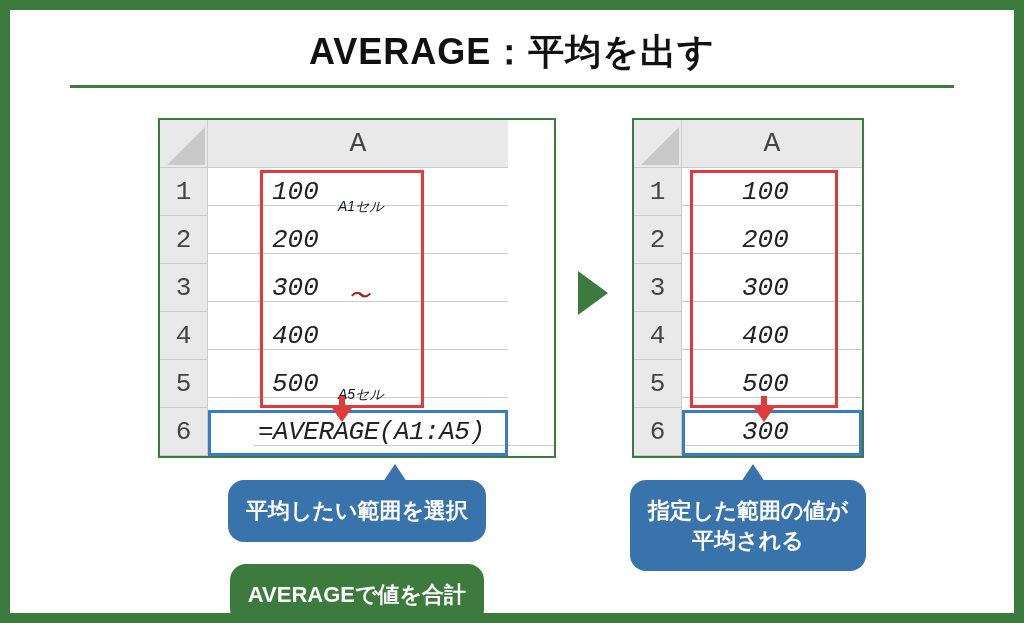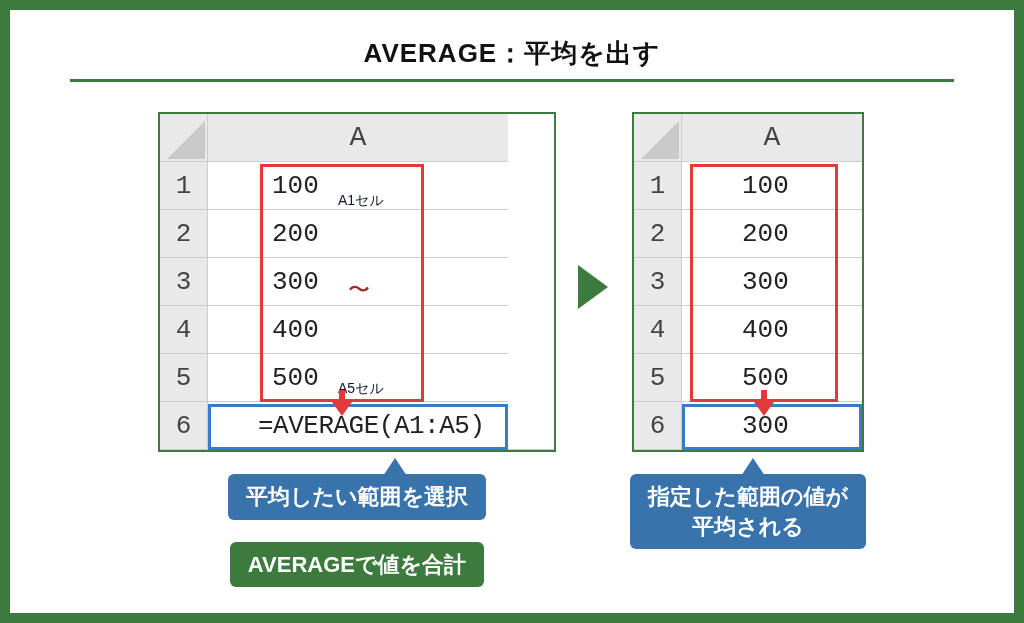--- a/index.html
+++ b/index.html
@@ -12,27 +12,26 @@
     }
     .container {
       width: 100%;
       height: 100%;
       background: #fff;
       display: flex;
       flex-direction: column;
     }
     .title-wrap { text-align: center; padding-top: 18px; }
     .title {
-      font-size: 26px;
+      font-size: 36px;
       font-weight: 700;
       color: #111;
       letter-spacing: 1px;
       display: inline-block;
       padding-bottom: 6px;
-      margin-top: 8px;
     }
     .title-underline {
       width: 88%;
       height: 3px;
       background: #3d7a3d;
       margin: 2px auto 0 auto;
     }
     .content {
       flex: 1;
       display: flex;
@@ -92,25 +91,26 @@
     .row-head {
       width: 48px; height: 48px; line-height: 48px;
       border-right: 1px solid #ccc;
       border-bottom: 1px solid #ccc;
       background: #e9e9e9;
       text-align: center;
       font-size: 26px;
       color: #444;
     }
     .cell {
-      height: 48px; line-height: 48px;
+      height: 38px; line-height: 48px;
       border-bottom: 1px solid #ccc;
       font-size: 26px;
       color: #222;
       position: relative;
+      font-style: italic;
     }
     .sheet .sheet-row:last-child .cell,
     .sheet .sheet-row:last-child .row-head { border-bottom: none; }
 
     .left-sheet .col-head { width: 300px; }
     .left-sheet .cell { width: 300px; padding-left: 64px; }
     .left-sheet .cell.formula { padding-left: 4px; letter-spacing: -0.5px; margin-left: 46px; }
 
     .right-sheet .col-head { width: 180px; }
     .right-sheet .cell { width: 180px; padding-left: 60px; }
@@ -155,22 +155,22 @@
       top: 12px; left: -2px;
       width: 0; height: 0;
       border-left: 10px solid transparent;
       border-right: 10px solid transparent;
       border-top: 14px solid #e13a3a;
     }
 
     
     .callout {
       position: relative;
-      padding: 8px 18px;
-      border-radius: 6px;
+      padding: 16px 18px;
+      border-radius: 16px;
       color: #fff;
       font-size: 22px;
       font-weight: 700;
       text-align: center;
       margin-top: 22px;
       line-height: 1.35;
     }
     .callout.blue { background: #3973ac; }
     .callout.green { background: #3d7a3d; margin-top: 22px; }
     .callout-tip {

